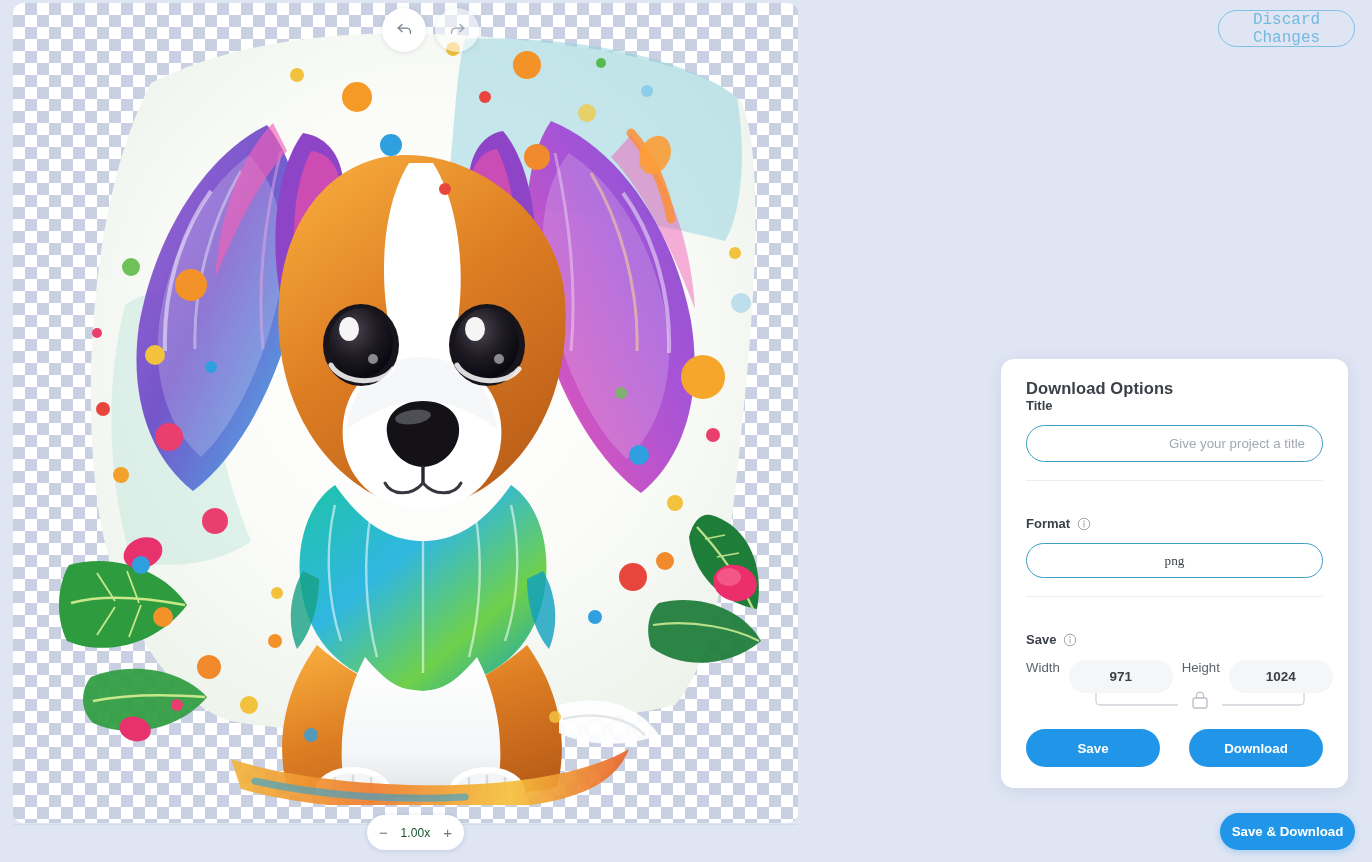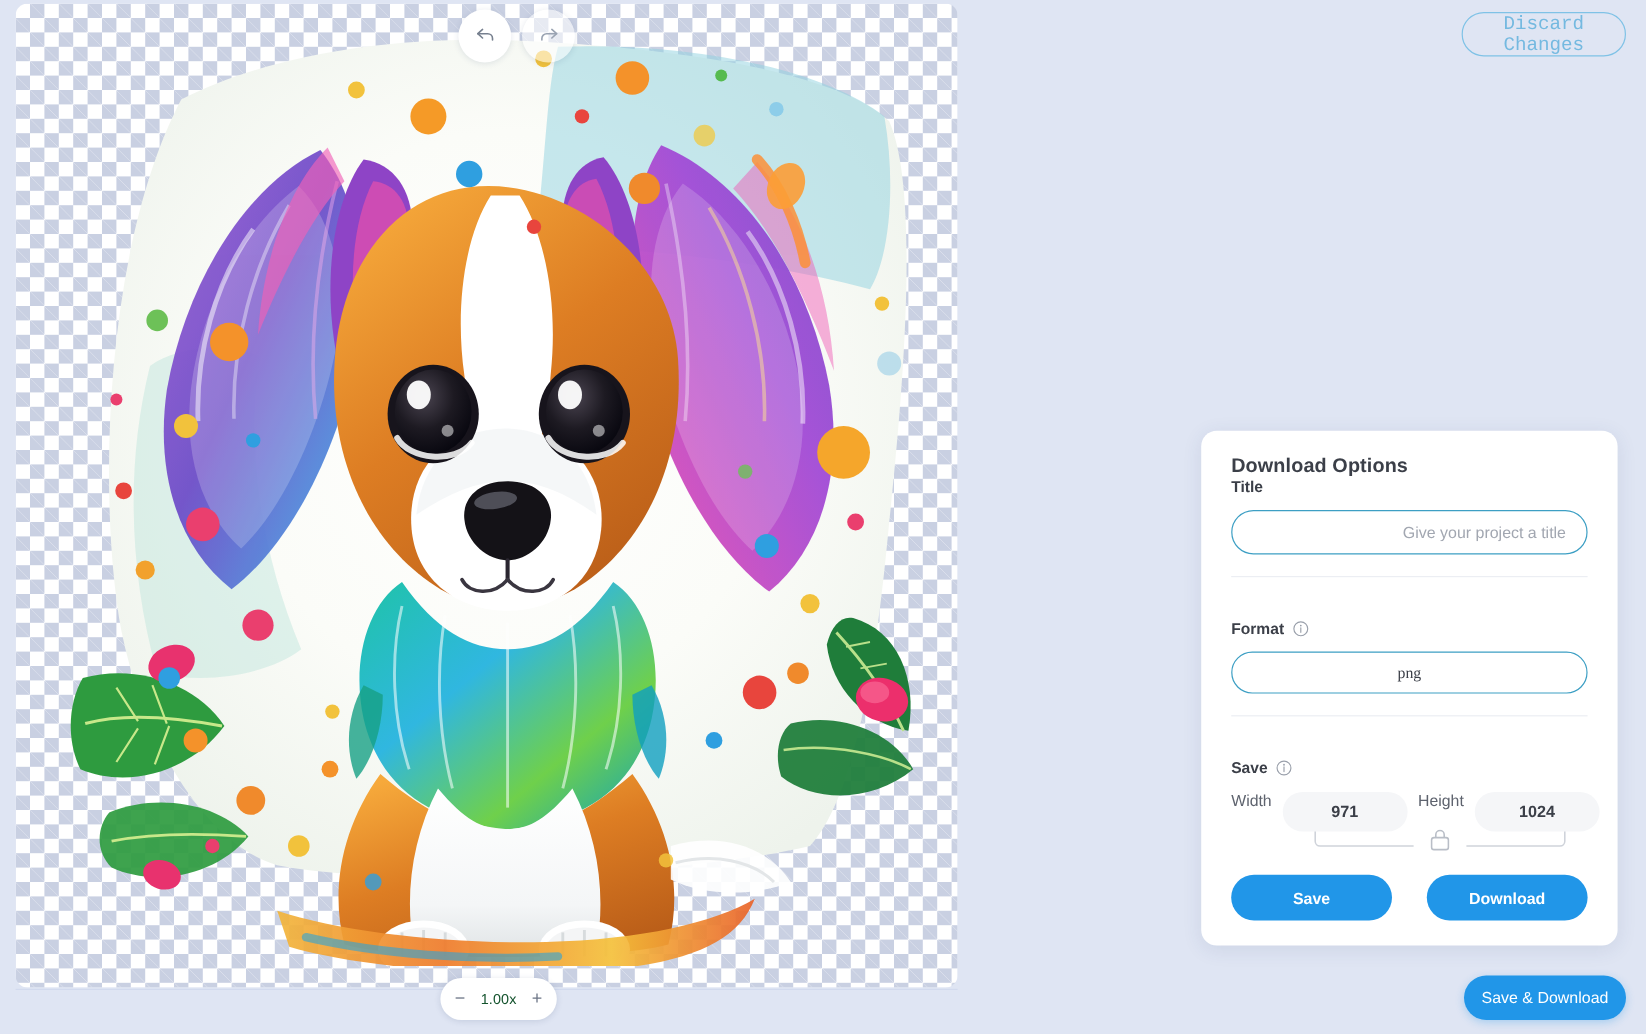--- a/index.html
+++ b/index.html
@@ -232,21 +232,21 @@
     position: absolute;
     left: 1220px;
     top: 813px;
     width: 135px;
     height: 37px;
     border-radius: 19px;
     border: none;
     background: #2196e8;
     color: #ffffff;
     font-size: 13.3px;
-    font-weight: normal;
+    font-weight: bold;
     font-family: "Liberation Sans", sans-serif;
     cursor: pointer;
     box-shadow: 0 2px 7px rgba(33,150,232,.3);
   }
 </style>
 </head>
 <body>
 
 <div id="app">
 

